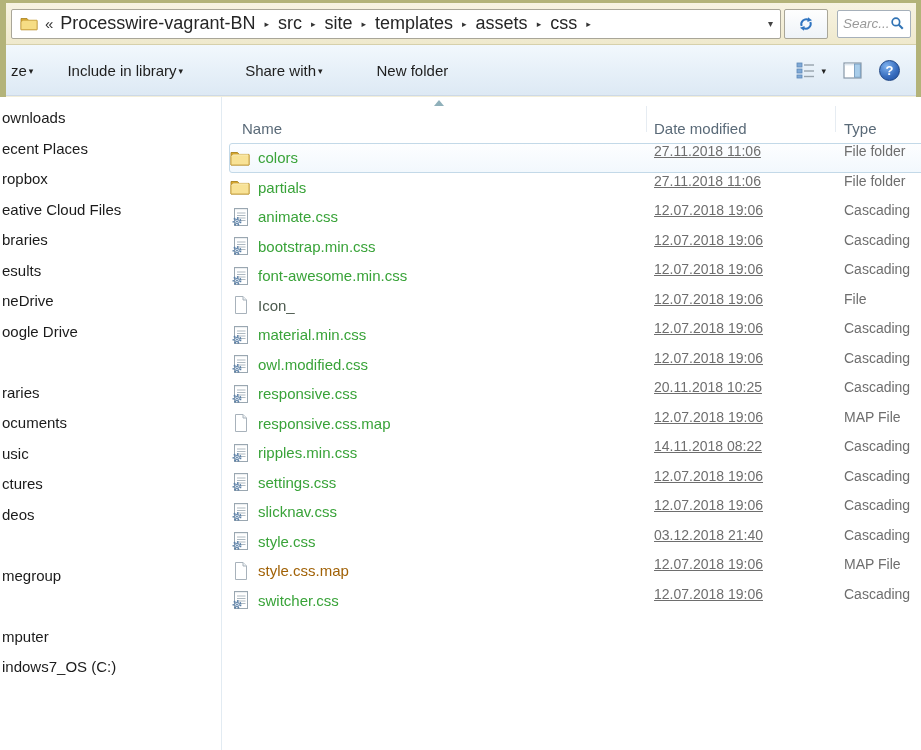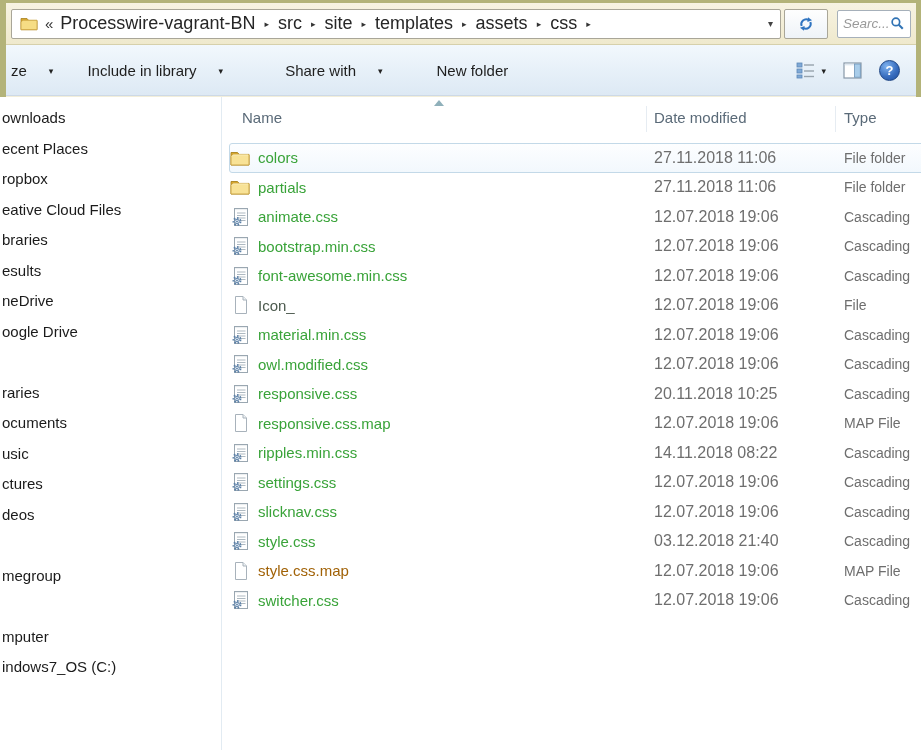--- a/index.html
+++ b/index.html
@@ -34,55 +34,55 @@
   .search-box {
     width:74px; height:28px; margin-left:9px; background:#fff; border:1px solid #a6b0ba;
     border-radius:2px; display:flex; align-items:center; padding:0 5px;
   }
   .search-text { flex:1; font-style:italic; font-size:13.5px; color:#9a9a9a; overflow:hidden; white-space:nowrap; }
   .toolbar-band {
     height:51px; display:flex; align-items:center; padding-left:5px;
     background:linear-gradient(#f2f8fd 0%, #e8f1f9 45%, #dde9f4 100%);
     border-bottom:1px solid #cdd9e6;
   }
-  .tb-item { display:flex; align-items:center; gap:22px; font-size:15px; color:#1e1e1e; cursor:default; }
+  .tb-item { display:flex; align-items:center; gap:2px; font-size:15px; color:#1e1e1e; cursor:default; }
   .tb-caret { font-size:9px; color:#222; margin-top:2px; }
   .tb-right { margin-left:auto; display:flex; align-items:center; gap:17px; padding-right:16px; }
   .views-group { display:flex; align-items:center; gap:6px; }
   .help-circle {
     width:21px; height:21px; border-radius:50%;
     background:radial-gradient(circle at 35% 28%, #7fb3ef, #3a6fc0 55%, #1e4d9e 100%);
     border:1px solid #1c4484; color:#fff; font-weight:bold; font-size:13px;
     display:flex; align-items:center; justify-content:center;
   }
   
   .content { display:flex; height:653px; }
   .sidebar { width:222px; border-right:1px solid #e2ebf2; padding-top:6px; overflow:hidden; }
   .side-item { height:30.5px; line-height:30.5px; font-size:15px; color:#1b1b1b; padding-left:2px; white-space:nowrap; cursor:default; }
   .side-item.band { background:linear-gradient(#fbfbfb,#ececec); border-top:1px solid #f1f1f1; border-bottom:1px solid #e4e4e4; }
   .side-spacer { height:30.5px; }
   .main { flex:1; position:relative; overflow:hidden; }
-  .list-header { height:40px; display:flex; align-items:center; position:relative; color:#5a6a78; font-size:15px; }
+  .list-header { height:40px; display:flex; align-items:flex-end; position:relative; color:#5a6a78; font-size:15px; }
   .col-name { width:425px; padding-left:20px; }
   .col-date { width:190px; padding-left:7px; }
   .col-type { flex:1; padding-left:7px; }
   .sort-tri {
     position:absolute; left:212px; top:3px; width:0; height:0;
     border-left:5px solid transparent; border-right:5px solid transparent;
     border-bottom:6px solid #8fb0ba;
   }
   .hdr-sep { position:absolute; top:9px; width:1px; height:26px; background:#e6ecf2; }
   .rows { padding-top:6px; }
-  .row { height:29.5px; display:flex; align-items:center; position:relative; }
+  .row { height:29.5px; display:flex; position:relative; }
   .row-sel {
     position:absolute; left:7px; right:-5px; top:0; bottom:0; border-radius:3px;
     border:1px solid #c3d9e8; background:linear-gradient(#fdfeff,#f2f8fd);
   }
   .cell-name { width:425px; display:flex; align-items:center; gap:8px; padding-left:8px; font-size:15px; position:relative; white-space:nowrap; }
-  .cell-date { width:190px; padding-left:7px; font-size:16px; color:#6e6e6e; position:relative; white-space:nowrap; }
+  .cell-date { width:190px; padding-left:7px; font-size:14px; color:#6e6e6e; position:relative; white-space:nowrap;text-decoration:underline; }
   .cell-type { flex:1; padding-left:7px; font-size:14px; color:#6e6e6e; position:relative; white-space:nowrap; }
   .ficon { width:20px; height:20px; flex:none; display:flex; align-items:center; justify-content:center; }
   svg { display:block; }
 </style>
 </head>
 <body>
 
 <div class="top-chrome">
   <div class="address-band">
     <div class="address-field">

